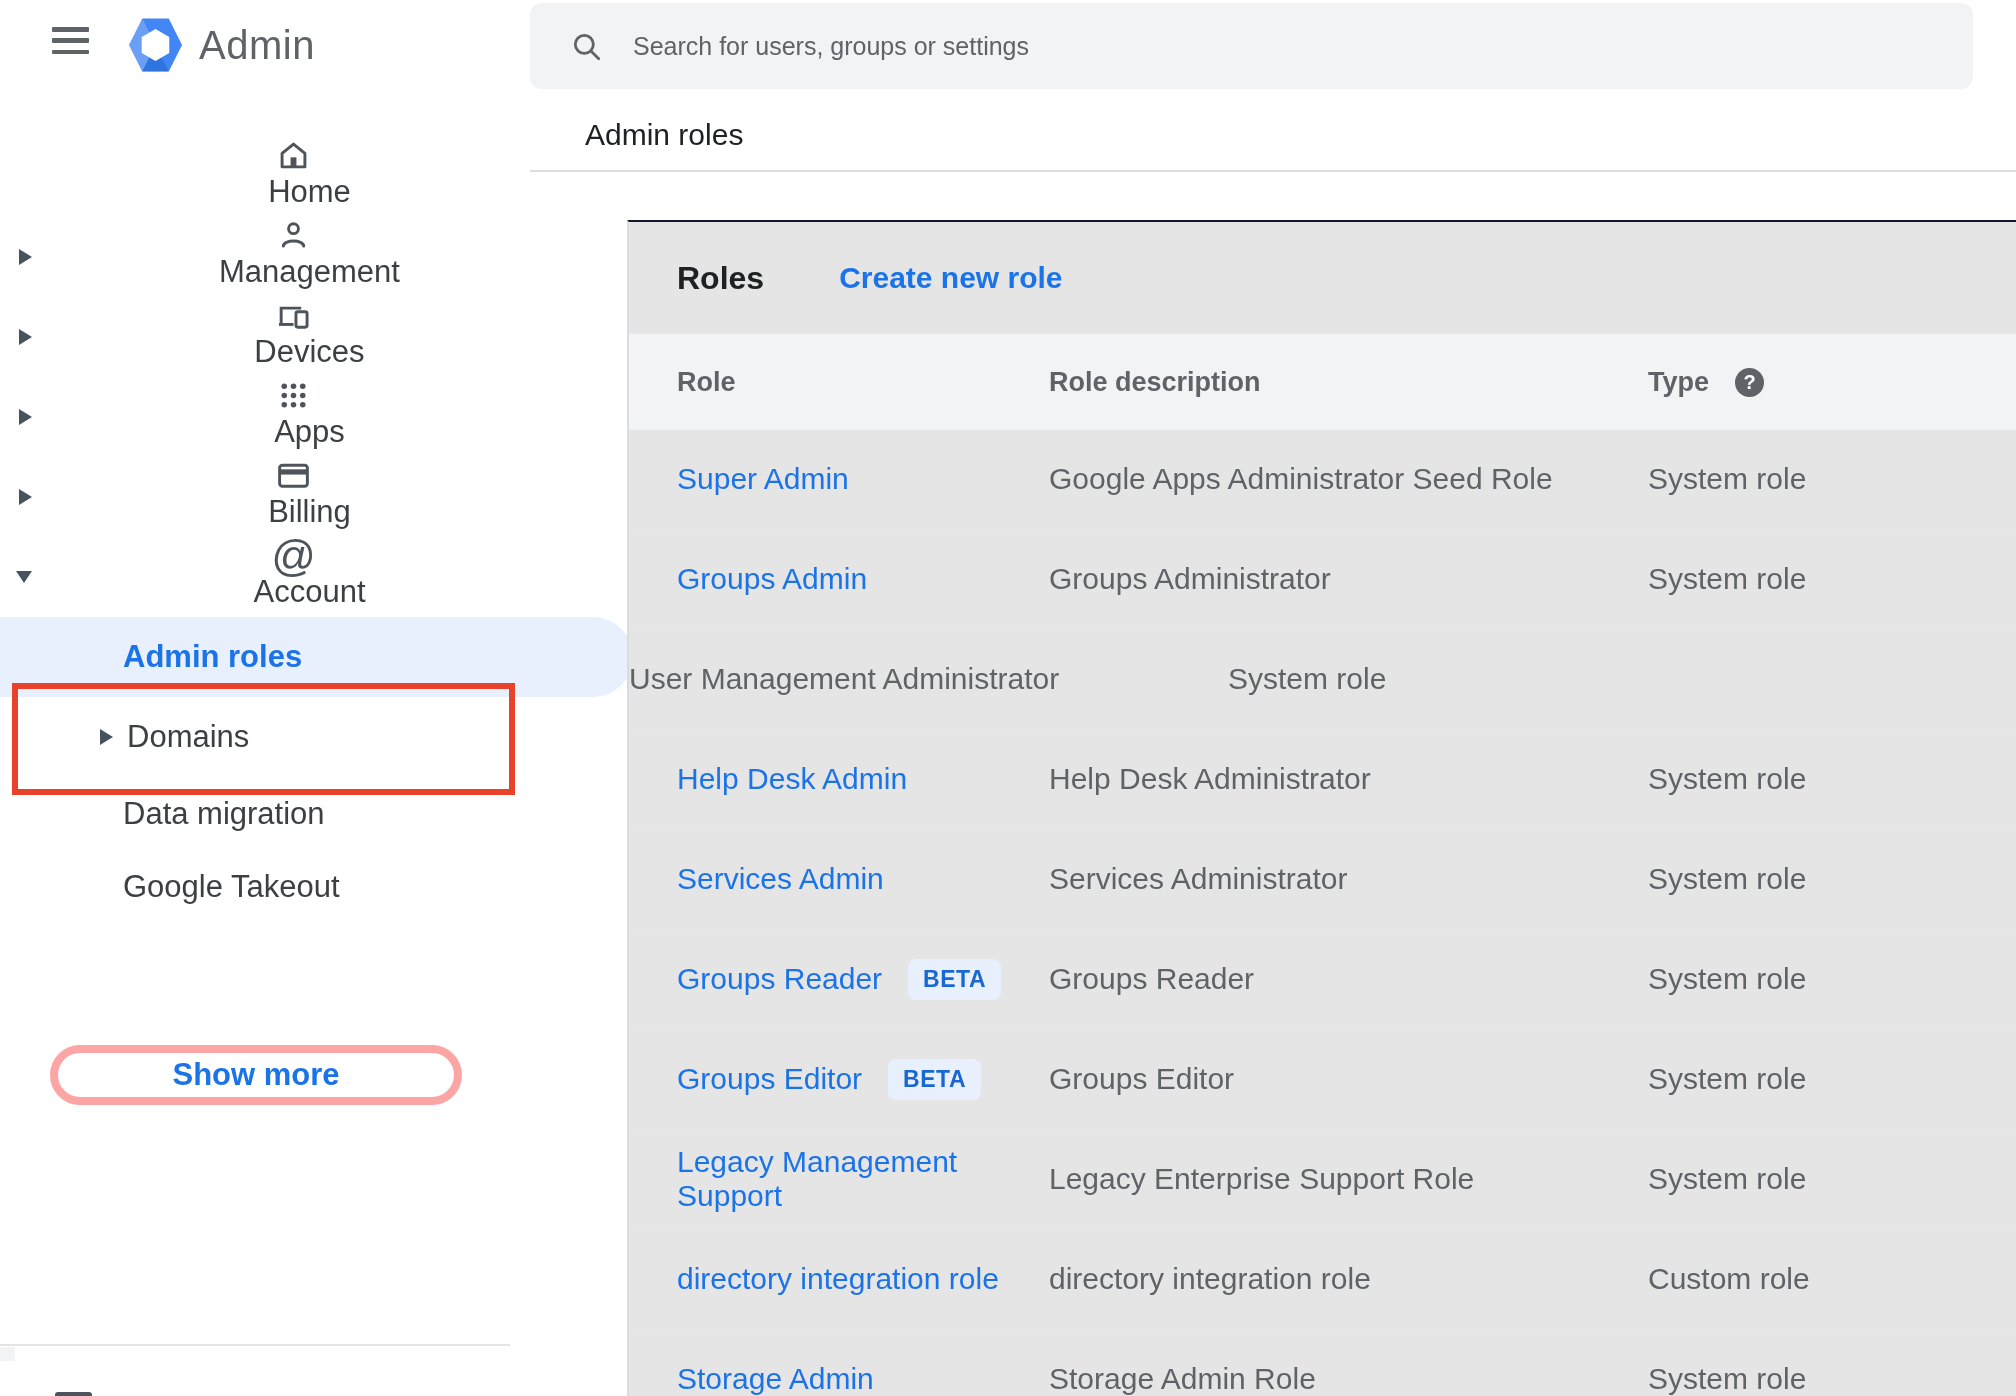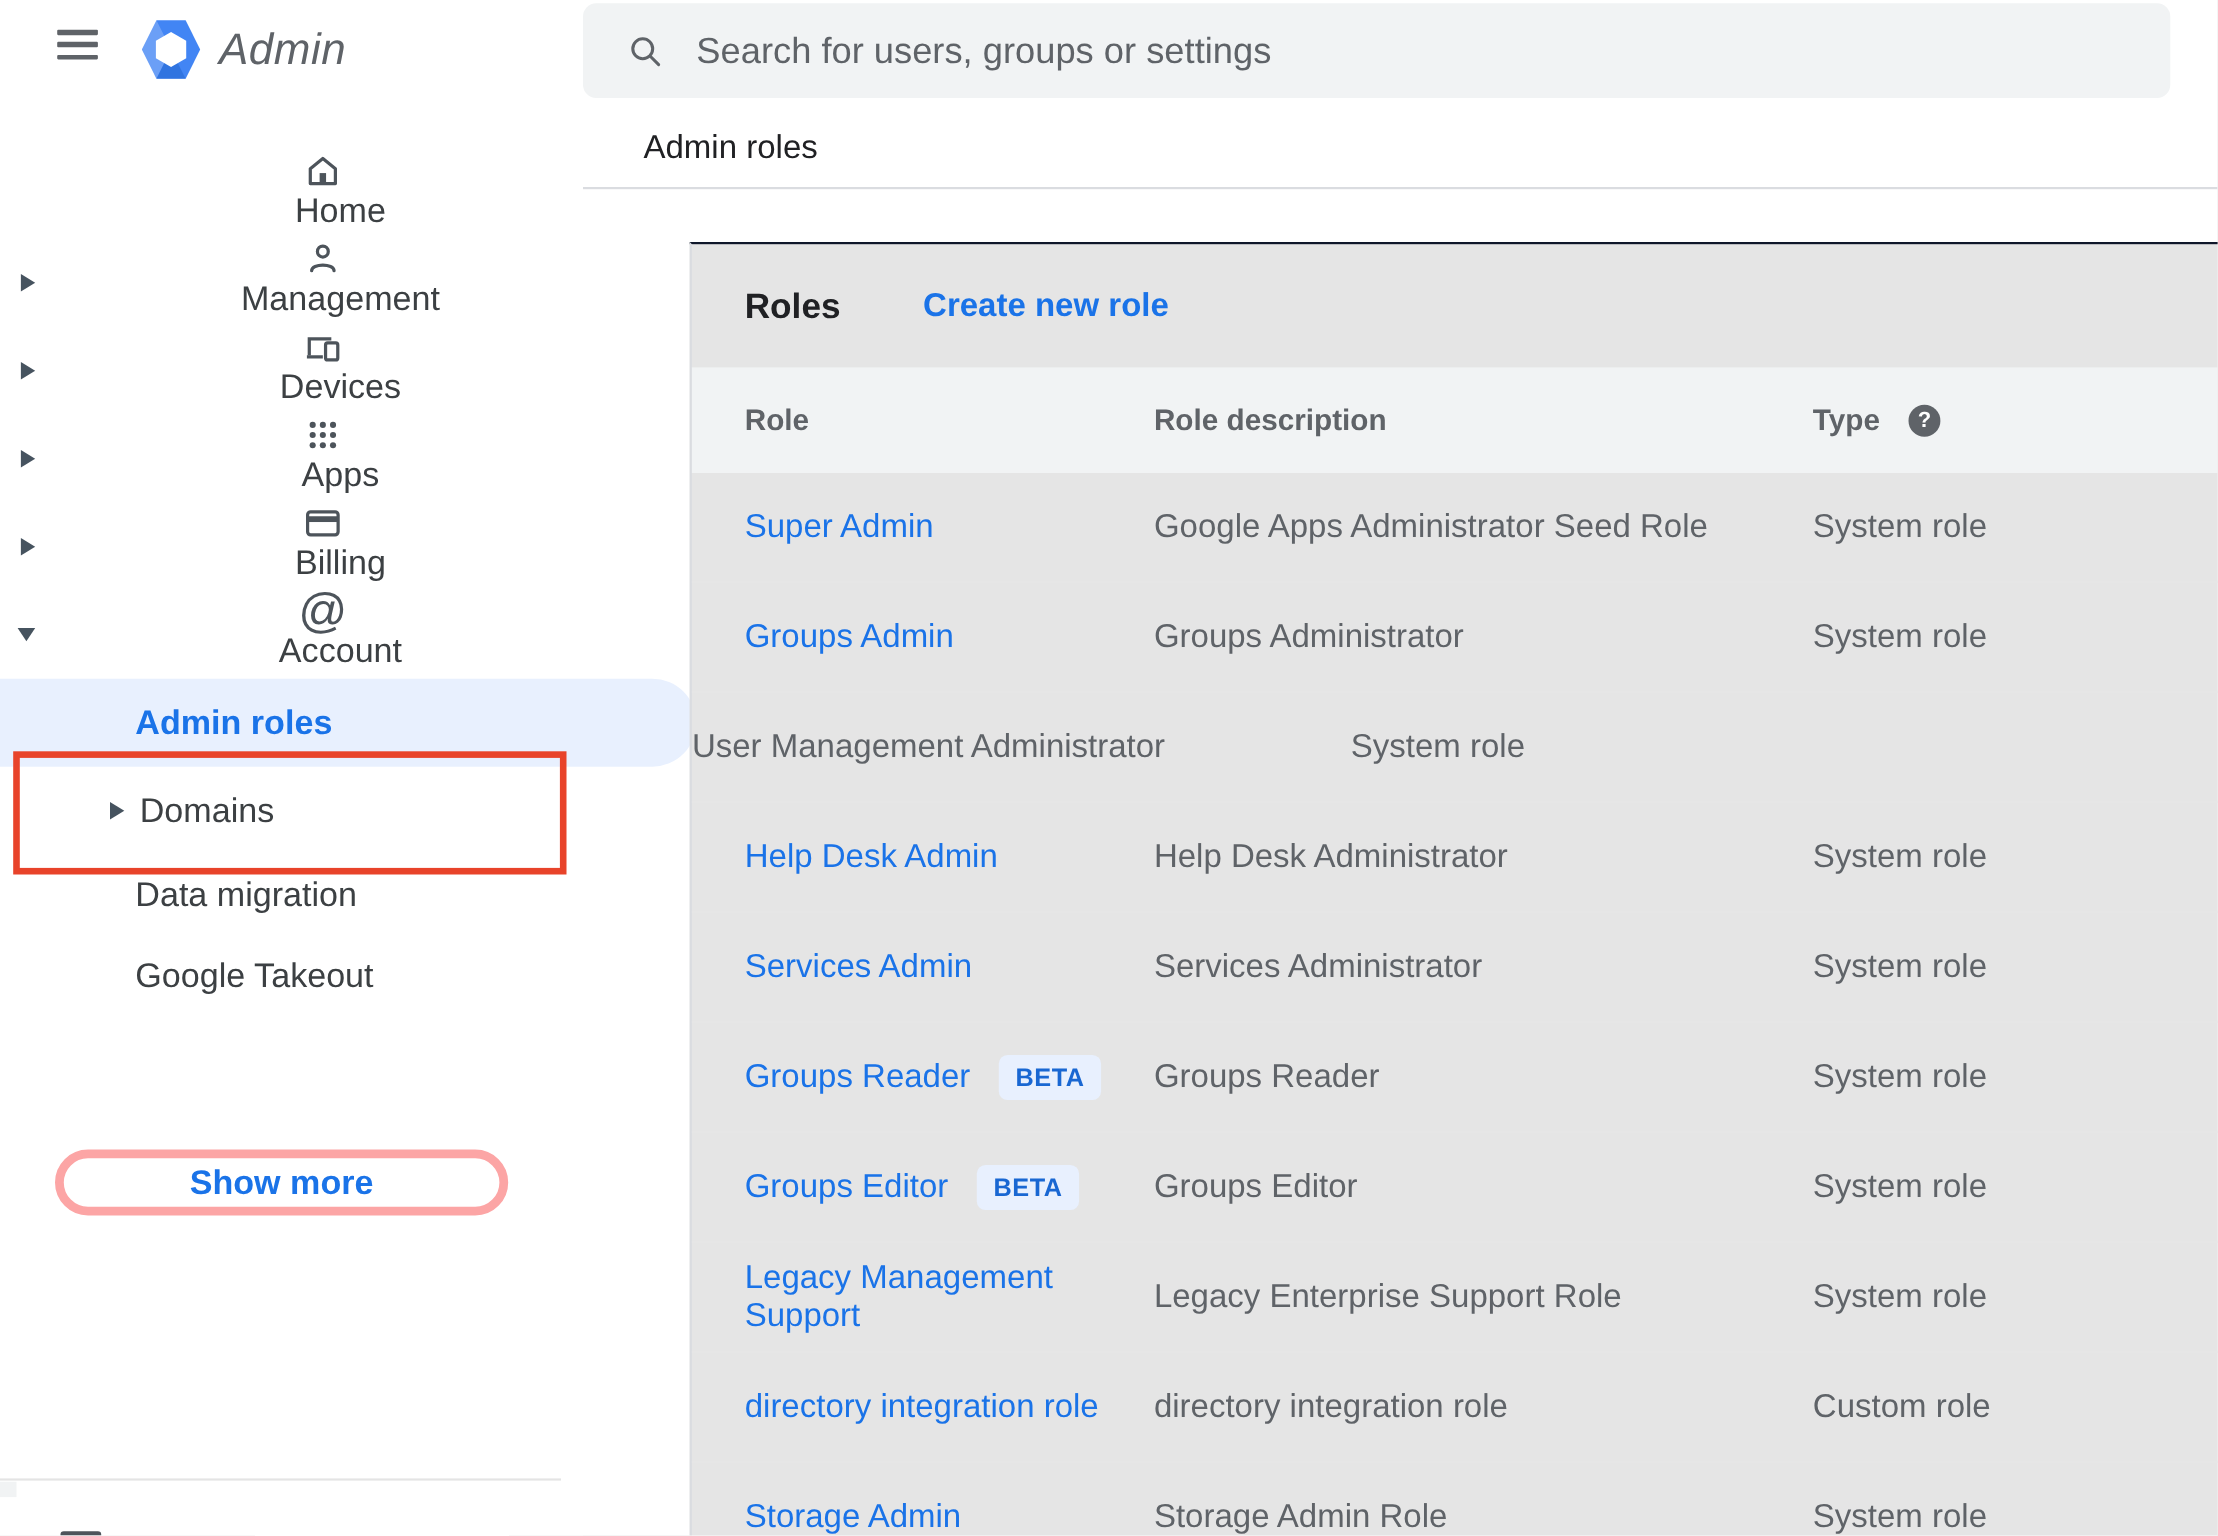--- a/index.html
+++ b/index.html
@@ -7,21 +7,21 @@
     width:2016px;height:1396px;position:relative;overflow:hidden;
     background:#ffffff;
     font-family:"Liberation Sans","DejaVu Sans",sans-serif;
     color:#3c4043;
   }
   
   .sidebar{position:absolute;left:0;top:0;width:530px;height:1396px;background:#fff;}
   .hamburger{position:absolute;left:52px;top:27px;width:37px;height:27px;display:flex;flex-direction:column;justify-content:space-between;cursor:pointer;}
   .hamburger span{display:block;height:4.5px;background:#5f6368;border-radius:1px;}
   .logo{position:absolute;left:129px;top:17px;display:flex;align-items:center;}
-  .logo-text{margin-left:17px;font-size:40px;color:#5f6368;letter-spacing:0.5px;font-style:italic;}
+  .logo-text{margin-left:17px;font-size:40px;color:#5f6368;letter-spacing:0.5px;}
   .nav{position:absolute;left:0;top:137px;width:530px;}
   .nav-item{position:relative;height:80px;display:flex;align-items:center;padding-left:57px;cursor:pointer;flex-direction:column;}
   .nav-label{font-size:31px;color:#3c4043;margin-left:32px;}
   .arr-right{position:absolute;left:19px;top:50%;transform:translateY(-50%);width:0;height:0;
     border-left:13px solid #46535f;border-top:8px solid transparent;border-bottom:8px solid transparent;}
   .arr-down{position:absolute;left:16px;top:50%;transform:translateY(-50%);width:0;height:0;
     border-top:12px solid #46535f;border-left:8px solid transparent;border-right:8px solid transparent;}
   .nav-icon{width:37px;height:37px;display:flex;align-items:center;justify-content:center;}
   .at-glyph{font-size:44px;color:#4d545b;line-height:37px;}
   .sub-item{position:relative;height:80px;display:flex;align-items:center;padding-left:123px;font-size:31px;color:#3c4043;cursor:pointer;}
@@ -36,21 +36,21 @@
   .show-more{position:absolute;left:50px;top:1045px;width:412px;height:60px;box-sizing:border-box;
     border:8px solid #fca5a5;border-radius:38px;background:#fff;display:flex;align-items:center;justify-content:center;
     font-size:31px;font-weight:700;color:#1a73e8;cursor:pointer;}
   .side-divider{position:absolute;left:0;top:1344px;width:510px;height:2px;background:#e4e4e4;}
   .scroll-chip{position:absolute;left:0;top:1347px;width:15px;height:14px;background:#f1f3f4;}
   .cut-icon{position:absolute;left:55px;top:1392px;width:37px;height:4px;background:#4d545b;border-radius:3px 3px 0 0;}
   
   .search-bar{position:absolute;left:530px;top:3px;width:1443px;height:86px;background:#f1f3f4;border-radius:12px;
     display:flex;align-items:center;padding-left:39px;box-sizing:border-box;}
   .search-input{background:transparent;border:none;outline:none;font-family:inherit;
-    font-size:33px;color:#b91c1c;margin-left:27px;width:1200px;}
+    font-size:25px;color:#b91c1c;margin-left:27px;width:1200px;}
   .search-input::placeholder{color:#5f6368;opacity:1;}
   .breadcrumb{position:absolute;left:585px;top:118px;font-size:30px;color:#202124;}
   .top-divider{position:absolute;left:530px;top:170px;width:1486px;height:2px;background:#dadce0;}
   .card{position:absolute;left:627px;top:220px;width:1593px;height:1176px;box-sizing:border-box;
     border-left:2px solid #dadce0;border-top:2px solid #0f172a;background:#e5e5e5;}
   .card-head{height:112px;display:flex;align-items:center;}
   .card-title{padding-left:48px;font-size:32px;font-weight:700;color:#202124;}
   .create-link{margin-left:75px;font-size:30px;color:#1a73e8;cursor:pointer;font-weight:bold;}
   .thead{height:96px;background:#f1f3f4;display:flex;align-items:center;}
   .c1{width:420px;padding-left:48px;box-sizing:border-box;}

